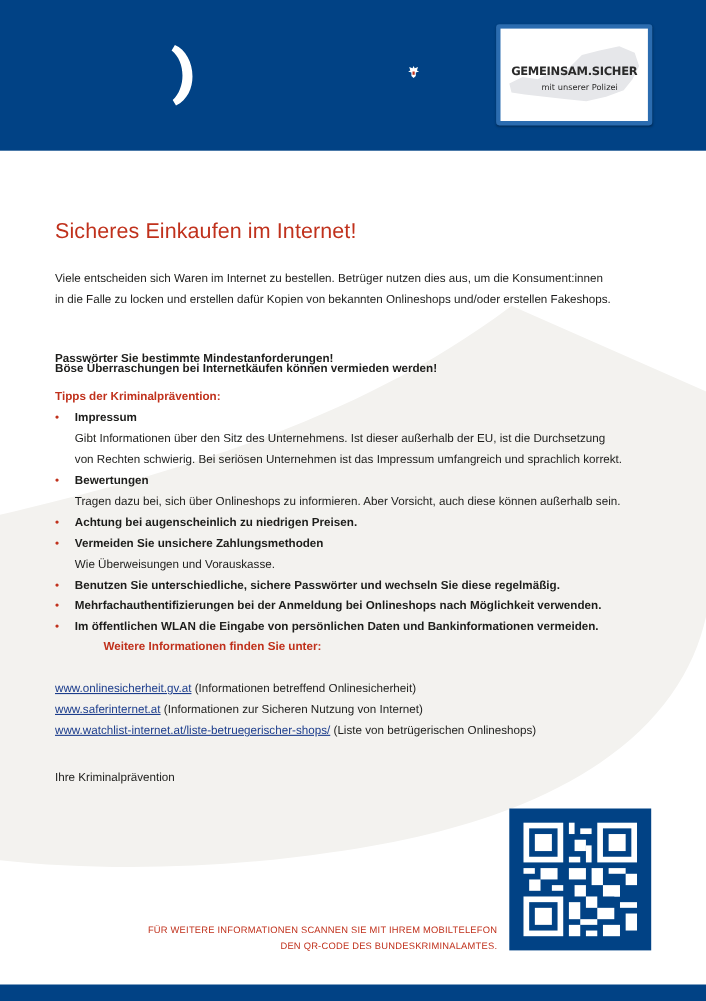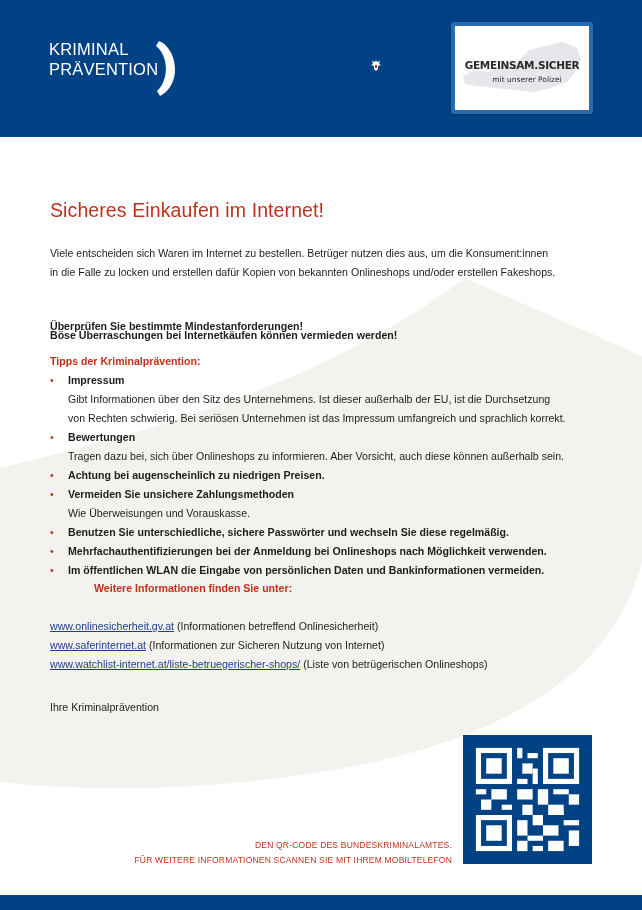--- a/index.html
+++ b/index.html
@@ -33,24 +33,20 @@
   .qr { position:absolute; left:463px; top:735px; width:129px; height:129px; background:#014285; z-index:1; }
 </style>
 </head>
 <body>
 
 <svg class="bg-shape" viewBox="0 0 642 910" xmlns="http://www.w3.org/2000/svg">
   <path d="M465 278 L642 356 L642 560 C620 660 520 745 300 775 C200 790 90 792 0 782 L0 468 C160 430 330 380 465 278 Z" fill="#f3f2ef"></path>
 </svg>
 
 <div class="header">
-  <div class="kp-logo">
-    <span class="l1">KRIMINAL</span>
-    <span class="l2">PRÄVENTION</span>
-  </div>
   <svg class="kp-arc" viewBox="0 0 26 57">
     <path d="M4 1 C22 8 28 44 5 56 L2 51 C14 40 14 16 1 6 Z" fill="#ffffff"></path>
   </svg>
 
   <svg class="eagle" viewBox="0 0 12 13">
     <path d="M6 1 L7 3 L10 2 L9 5 L11 6 L8 7 L8 10 L6 12 L4 10 L4 7 L1 6 L3 5 L2 2 L5 3 Z" fill="#ffffff"></path>
     <rect x="5" y="6" width="2" height="3" fill="#c0311c"></rect>
   </svg>
 
   <div class="gs-box">
@@ -64,21 +60,21 @@
   </div>
 </div>
 
 <div class="content">
   <h1 class="title" style="margin:0;font-weight:normal;">Sicheres Einkaufen im Internet!</h1>
 
   <div class="p" style="top:244px;">Viele entscheiden sich Waren im Internet zu bestellen. Betrüger nutzen dies aus, um die Konsument:innen</div>
   <div class="p" style="top:263px;">in die Falle zu locken und erstellen dafür Kopien von bekannten Onlineshops und/oder erstellen Fakeshops.</div>
 
   <div class="p b" style="top:290px;margin-top:36px;">Böse Überraschungen bei Internetkäufen können vermieden werden!</div>
-  <div class="p b" style="top:317px;">Überprüfen Sie bestimmte Mindestanforderungen!</div>
+  <div class="p b" style="top:317px;">Passwörter Sie bestimmte Mindestanforderungen!</div>
 
   <div class="p b red" style="top:352px;">Tipps der Kriminalprävention:</div>
 
   <div class="bullet" style="top:371px;">•</div>
   <div class="item b" style="top:371px;">Impressum</div>
   <div class="item" style="top:390px;">Gibt Informationen über den Sitz des Unternehmens. Ist dieser außerhalb der EU, ist die Durchsetzung</div>
   <div class="item" style="top:409px;">von Rechten schwierig. Bei seriösen Unternehmen ist das Impressum umfangreich und sprachlich korrekt.</div>
 
   <div class="bullet" style="top:428px;">•</div>
   <div class="item b" style="top:428px;">Bewertungen</div>
@@ -109,22 +105,22 @@
     <a class="link">www.saferinternet.at</a><span> (Informationen zur Sicheren Nutzung von Internet)</span>
   </div>
   <div class="p" style="top:655px;">
     <a class="link">www.watchlist-internet.at/liste-betruegerischer-shops/</a><span> (Liste von betrügerischen Onlineshops)</span>
   </div>
 
   <div class="p" style="top:698px;">Ihre Kriminalprävention</div>
 </div>
 
 <div class="qr-caption">
+  <div>FÜR WEITERE INFORMATIONEN SCANNEN SIE MIT IHREM MOBILTELEFON</div>
   <div>DEN QR-CODE DES BUNDESKRIMINALAMTES.</div>
-  <div>FÜR WEITERE INFORMATIONEN SCANNEN SIE MIT IHREM MOBILTELEFON</div>
 </div>
 
 <div class="qr">
   <svg width="129" height="129" viewBox="0 0 25 25" style="position:absolute;left:0;top:0;">
     <g fill="#ffffff" transform="translate(2.5,2.5)">
       <rect x="0" y="0" width="7" height="7"></rect>
         <rect x="1" y="1" width="5" height="5" fill="#014285"></rect>
         <rect x="2" y="2" width="3" height="3"></rect>
       <rect x="13" y="0" width="7" height="7"></rect>
         <rect x="14" y="1" width="5" height="5" fill="#014285"></rect>

